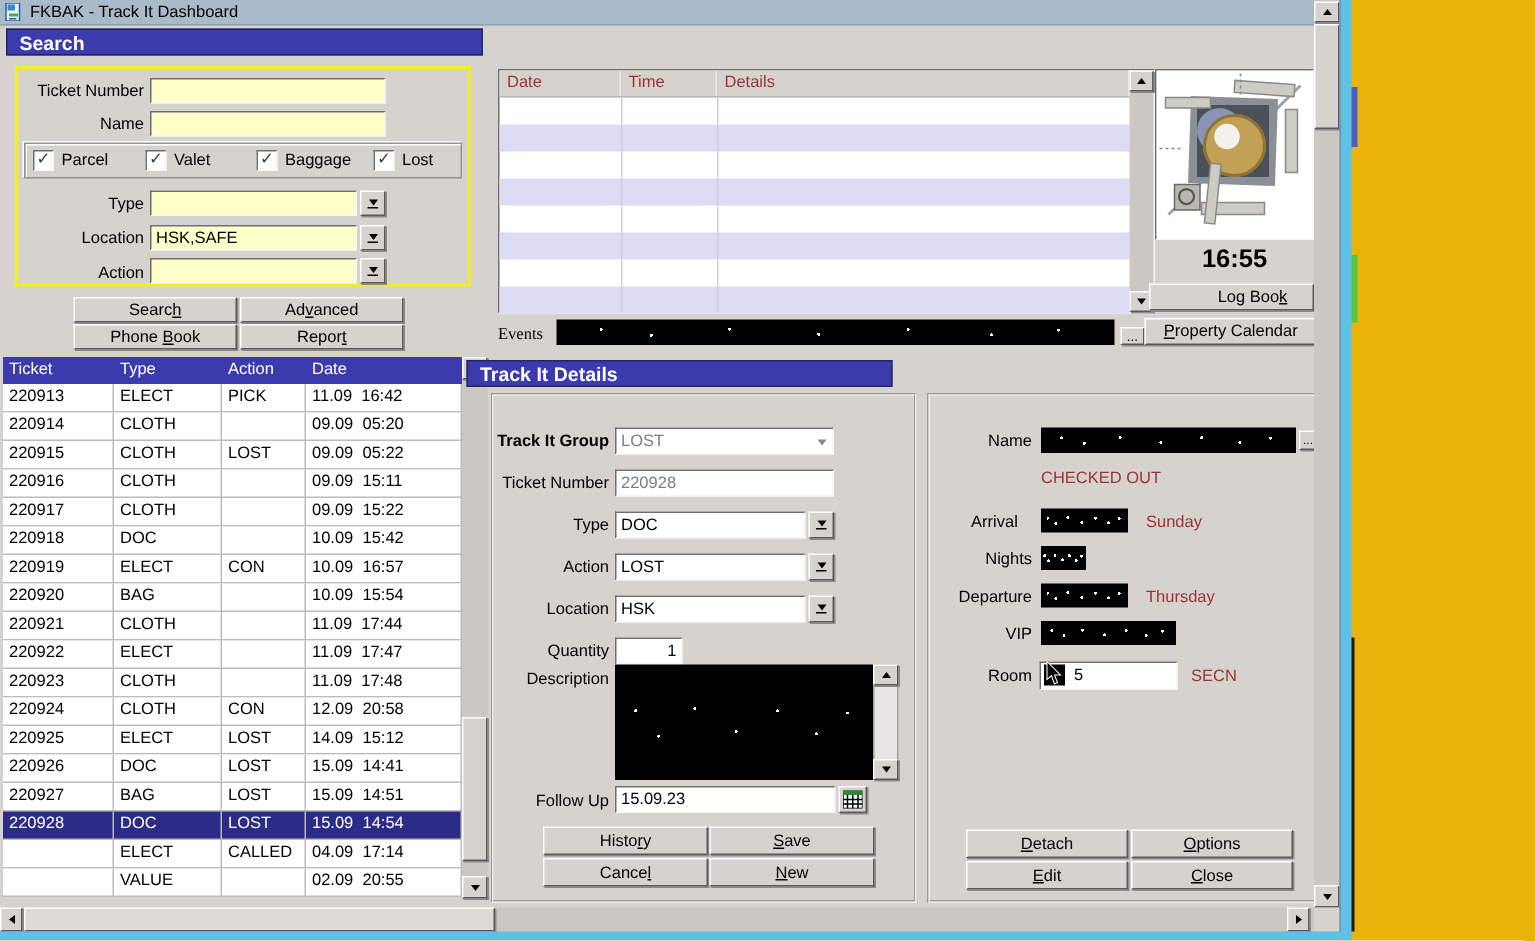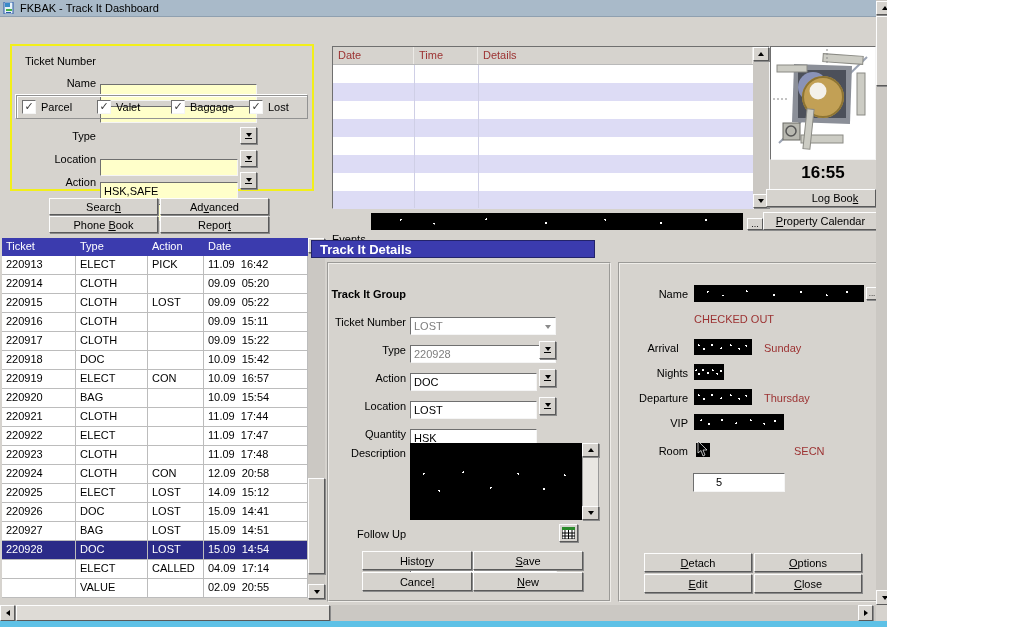--- a/index.html
+++ b/index.html
@@ -1,28 +1,28 @@
 <!DOCTYPE html>
 <html><head>
 <meta charset="utf-8">
 <style>
   html,body{margin:0;padding:0;}
-  .screen{position:relative;width:887px;height:627px;background:#eab308;overflow:hidden;
+  .screen{position:relative;width:1023px;height:627px;background:#eab308;overflow:hidden;
           font-family:"Liberation Sans",sans-serif;font-size:11px;color:#000;}
   .abs{position:absolute;box-sizing:border-box;}
   .appbg{background:#d6d3ce;}
   .titlebar{background:#a9bac9;border-bottom:1px solid #8fa0b0;display:flex;align-items:center;gap:5px;padding-left:3px;}
   .titletext{font-size:11px;color:#000;}
   .phead{background:#3b3bae;color:#fff;font-weight:bold;font-size:13px;line-height:17px;padding-left:8px;border:1px solid #23236a;}
   .sunken{background:#fff;border:1px solid;border-color:#6f6f6f #f5f5f5 #f5f5f5 #6f6f6f;}
   .etched{border:1px solid #929292;box-shadow:1px 1px 0 #ffffff inset, -1px -1px 0 #ffffff;}
   .groupyellow{border:2px solid #f2ef1a;}
   .groove{border:2px groove #efede9;}
   .field{position:absolute;box-sizing:border-box;border:1px solid;border-color:#6f6f6f #f5f5f5 #f5f5f5 #6f6f6f;
-         font-family:"Liberation Sans",sans-serif;font-size:11px;padding:0 3px;background:#fff;margin-top:32px;}
+         font-family:"Liberation Sans",sans-serif;font-size:11px;padding:0 3px;background:#fff;}
   .cream{background:#ffffca;}
   .dis{color:#7e7e7e;}
   .rlabel{text-align:right;}
   .btn{background:#d6d3ce;border:1px solid;border-color:#fdfdfd #5a5a5a #5a5a5a #fdfdfd;box-shadow:1px 1px 0 #8a8a8a;
        text-align:center;font-size:11px;display:flex;align-items:center;justify-content:center;white-space:pre;cursor:default;}
   .accel{text-decoration:underline;}
   .combobtn{background:#d6d3ce;border:1px solid;border-color:#fdfdfd #5a5a5a #5a5a5a #fdfdfd;box-shadow:1px 1px 0 #8a8a8a;
             display:flex;flex-direction:column;align-items:center;justify-content:center;}
   .tri-d{width:0;height:0;border-left:3px solid transparent;border-right:3px solid transparent;border-top:4px solid #000;}
   .tri-u{width:0;height:0;border-left:3px solid transparent;border-right:3px solid transparent;border-bottom:4px solid #000;}
@@ -68,20 +68,23 @@
       <svg width="12" height="12">
           <rect x="1" y="0" width="9" height="12" fill="#e8f2f8" stroke="#2a5aa8"></rect>
           <rect x="2" y="1" width="5" height="4" fill="#3a8ac8"></rect>
           <rect x="3" y="7" width="6" height="2" fill="#46b04a"></rect>
           <rect x="3" y="10" width="5" height="1" fill="#2a5aa8"></rect>
         </svg>
     </span>
     <span class="titletext">FKBAK - Track It Dashboard</span>
   </div>
 
+  <div class="abs phead" style="left:4px;top:19px;width:318px;height:18px;">
+    <span>Search</span>
+  </div>
 
   <div class="abs groupyellow" style="left:10px;top:44px;width:304px;height:147px;"></div>
 
   <div class="abs rlabel" style="left:14px;top:55px;width:82px;">Ticket Number</div>
   <input class="field cream abs" style="left: 100px; top: 52px; width: 157px; height: 17px;" value="">
 
   <div class="abs rlabel" style="left:14px;top:77px;width:82px;">Name</div>
   <input class="field cream abs" style="left: 100px; top: 74px; width: 157px; height: 17px;" value="">
 
   <div class="abs etched" style="left:16px;top:95px;width:292px;height:24px;"></div>
@@ -268,21 +271,21 @@
   <div class="abs" style="left:478px;top:65px;width:1px;height:143px;background:#cfcfe6;"></div>
 
   <div class="abs track" style="left:753px;top:47px;width:16px;height:161px;"></div>
   <div class="abs sb" style="left:753px;top:47px;width:16px;height:14px;">
       <span class="tri-u"></span>
     </div>
   <div class="abs sb" style="left:753px;top:194px;width:16px;height:14px;">
       <span class="tri-d"></span>
     </div>
 
-  <div class="abs" style="left:332px;top:233px;">Events</div>
+  <div class="abs" style="left:332px;top:217px;font-family:Liberation Serif, serif;">Events</div>
   <div class="abs redact" style="left:371px;top:213px;width:372px;height:17px;"></div>
   <div class="abs sb" style="left:747px;top:218px;width:16px;height:12px;font-size:9px;">
       <span>...</span>
     </div>
 
   <div class="abs sunken" style="left:770px;top:46px;width:106px;height:114px;background:#fff;">
     <svg width="102" height="110" viewBox="0 0 102 110">
       <rect x="0" y="0" width="102" height="110" fill="#ffffff"></rect>
       <line x1="8" y1="96" x2="96" y2="10" stroke="#9aa2b2" stroke-width="2"></line>
       <rect x="22" y="18" width="58" height="58" fill="#8b8f98" transform="rotate(2 51 47)"></rect>

